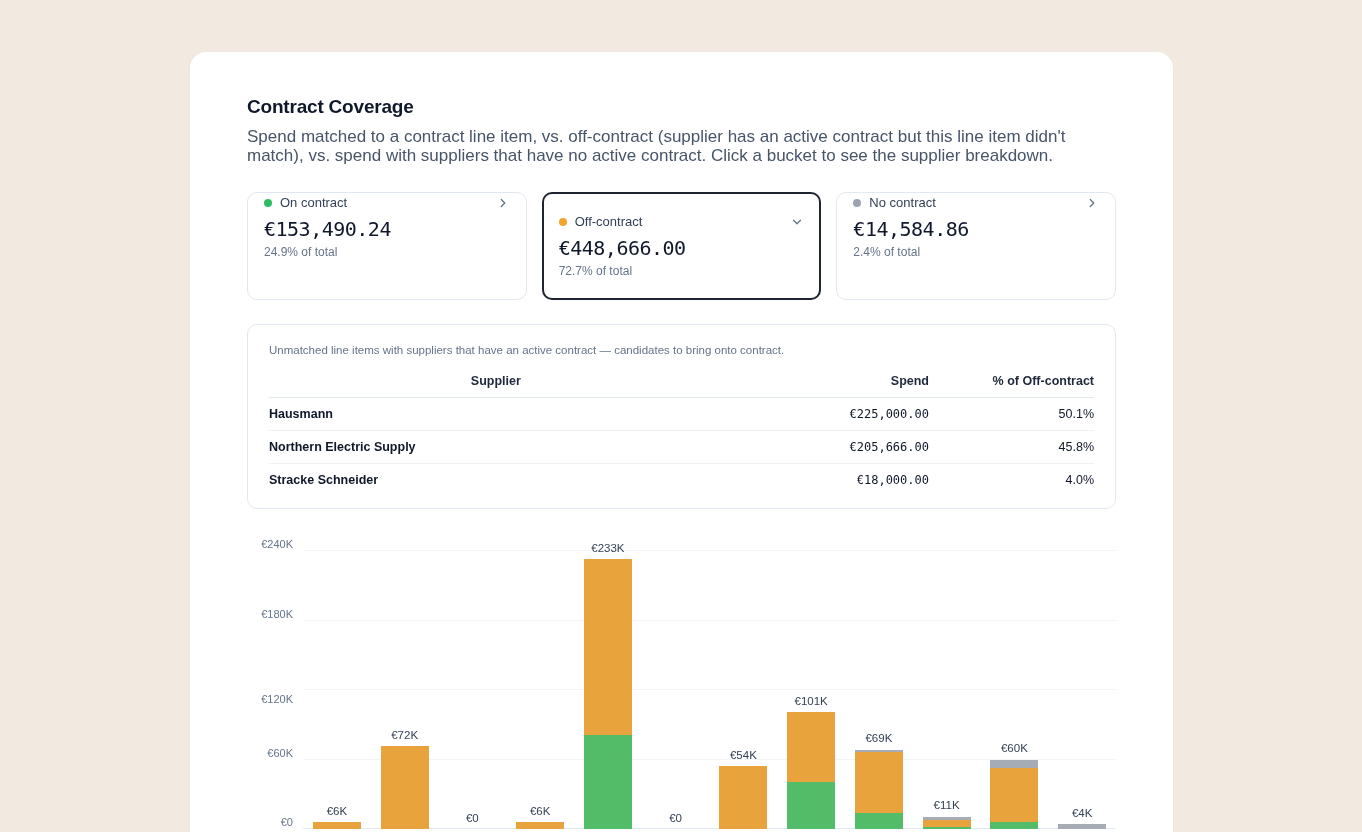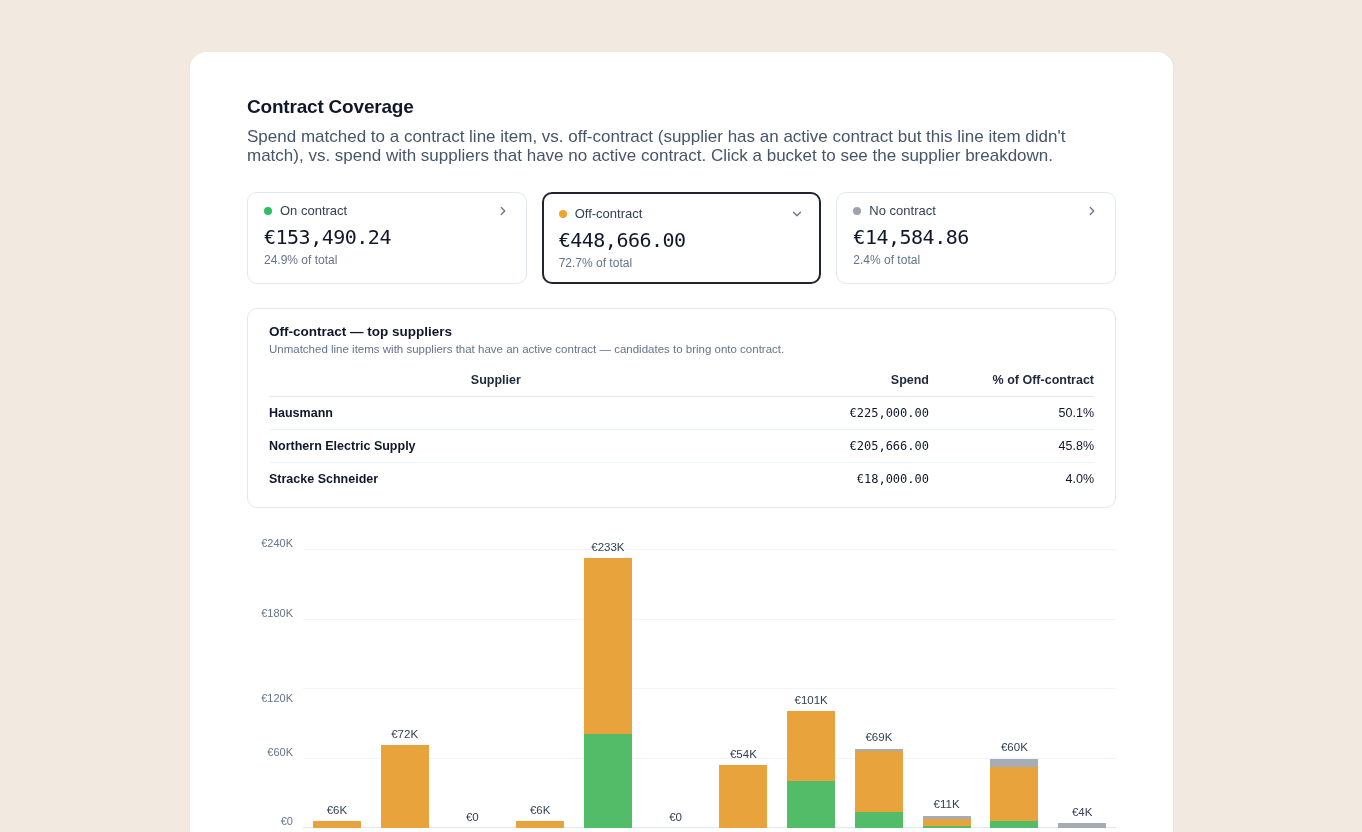--- a/index.html
+++ b/index.html
@@ -8,22 +8,22 @@
 
   .panel { position:absolute; left:190px; top:52px; width:983px; height:860px;
            background:#fff; border-radius:16px; box-shadow:0 1px 3px rgba(15,23,42,.05);
            padding:44px 57px 0 57px; }
 
   .page-title { font-size:19px; font-weight:bold; letter-spacing:-.2px; color:#0F172A; }
   .page-desc { margin-top:9px; font-size:17px; line-height:19px; color:#475569; max-width:880px; }
 
   
   .cards { display:flex; gap:15px; margin-top:27px; }
-  .card { flex:1; border:1px solid #E2E8F0; border-radius:10px; padding:10px 16px; background:#fff; cursor:pointer; }
-  .card.selected { border:2px solid #1E2430; padding:12px 15px; }
+  .card { flex:1; border:1px solid #E2E8F0; border-radius:10px; padding:2px 16px; background:#fff; cursor:pointer; }
+  .card.selected { border:2px solid #1E2430; padding:20px 15px; }
   .card-top { display:flex; align-items:center; font-size:13px; color:#334155; }
   .dot { width:8px; height:8px; border-radius:50%; margin-right:8px; flex:none; }
   .card-top .chev { margin-left:auto; display:flex; color:#64748B; }
   .card-amount { margin-top:7px; font-family:"DejaVu Sans Mono", monospace; font-size:20px; font-weight:500; color:#0F172A; letter-spacing:-.5px; }
   .card-sub { margin-top:4px; font-size:12px; color:#64748B; }
 
   
   .table-card { margin-top:24px; border:1px solid #E2E8F0; border-radius:10px; padding:15px 21px 12px 21px; }
   .tc-title { font-size:13.5px; font-weight:bold; color:#0F172A; }
   .tc-sub { margin-top:4px; font-size:11.5px; color:#64748B; }
@@ -96,21 +96,20 @@
             </svg>
         </span>
       </div>
       <div class="card-amount">€14,584.86</div>
       <div class="card-sub">2.4% of total</div>
     </div>
 
   </div>
 
   <div class="table-card">
-    <div class="tc-title">Off-contract — top suppliers</div>
     <div class="tc-sub">Unmatched line items with suppliers that have an active contract — candidates to bring onto contract.</div>
     <table class="bk">
       <colgroup>
           <col class="c1">
           <col class="c2">
           <col class="c3">
         </colgroup>
       <thead>
         <tr>
           <th>Supplier</th>

